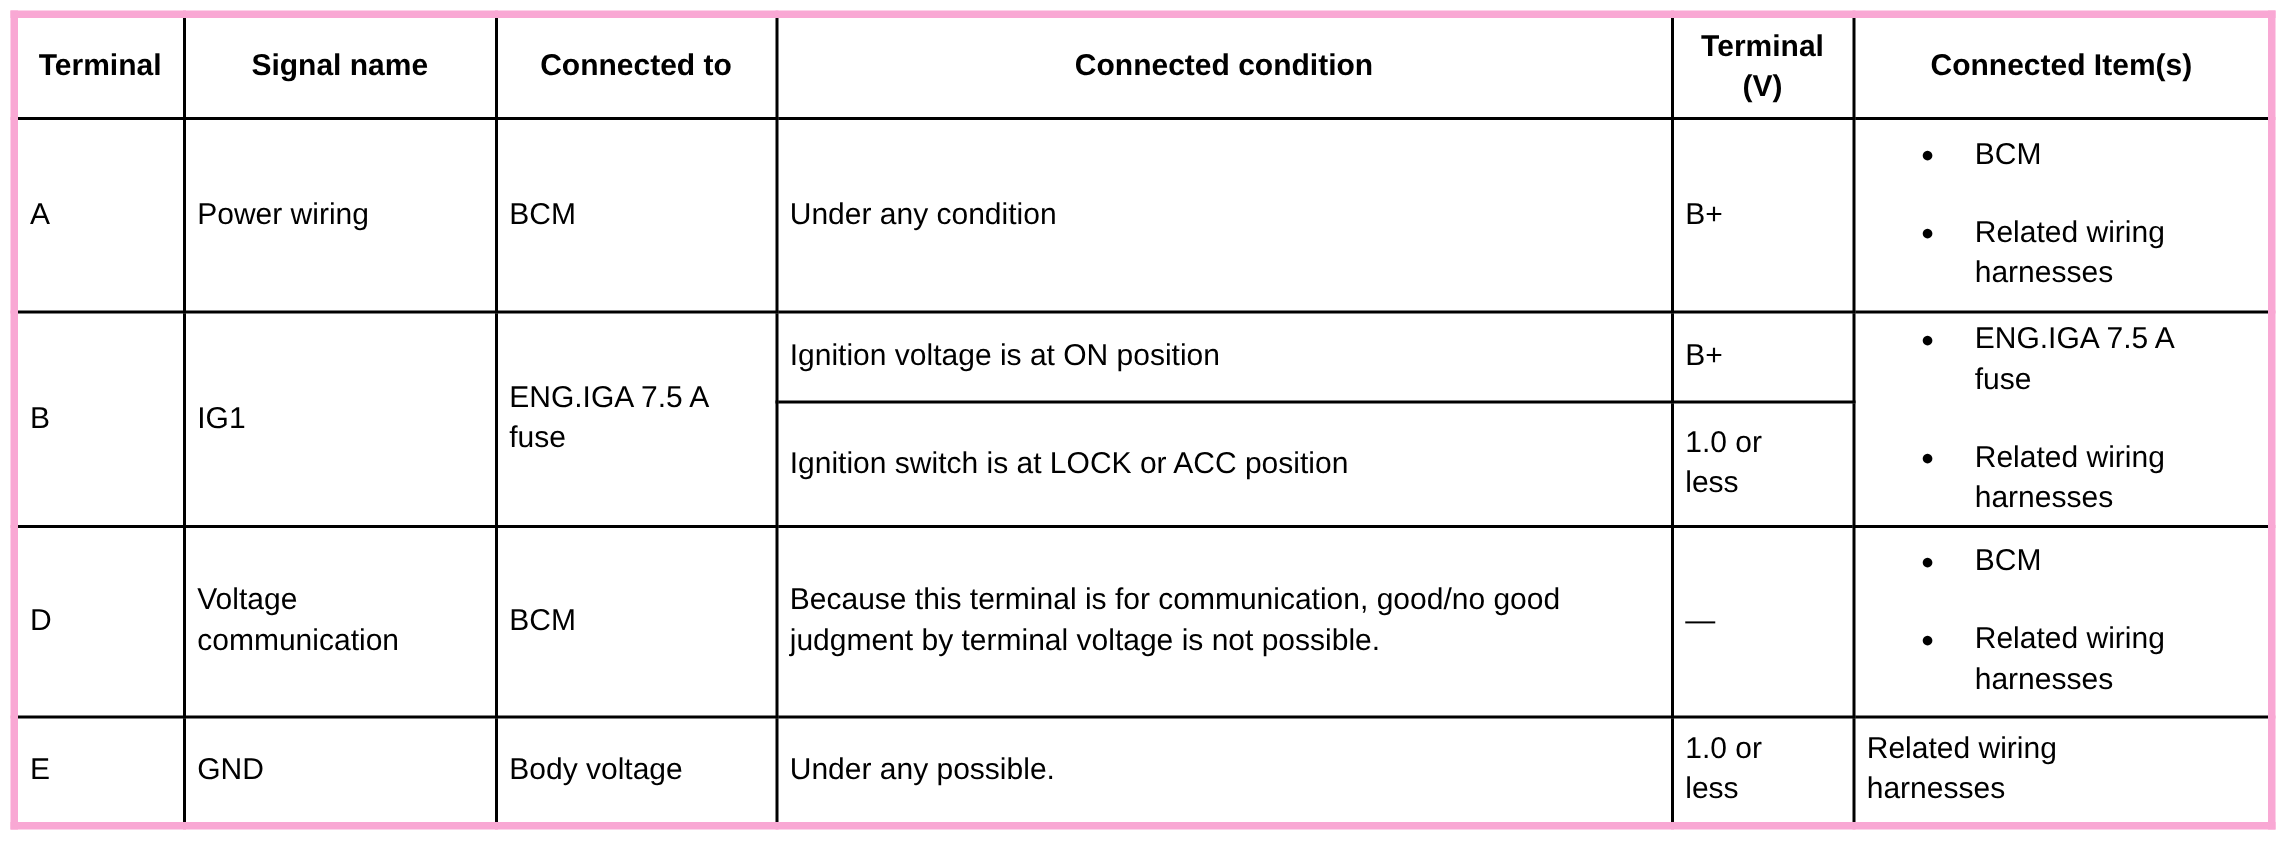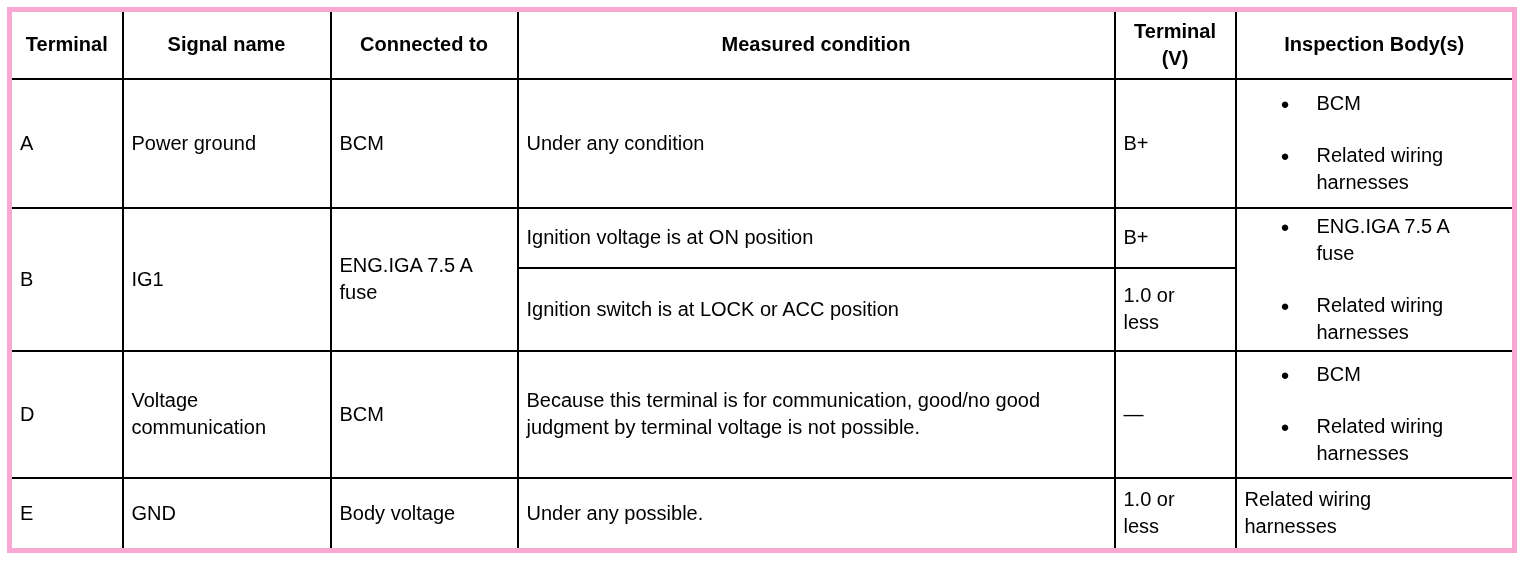--- a/index.html
+++ b/index.html
@@ -79,32 +79,32 @@
     <col style="width:187px">
     <col style="width:597px">
     <col style="width:121px">
     <col style="width:279px">
   </colgroup>
   <thead>
     <tr class="h-header">
       <th>Terminal</th>
       <th>Signal name</th>
       <th>Connected to</th>
-      <th>Measured condition</th>
+      <th>Connected condition</th>
       <th>
           <div class="voltage-head">Terminal (V)</div>
         </th>
-      <th>Inspection Body(s)</th>
+      <th>Connected Item(s)</th>
     </tr>
   </thead>
   <tbody>
 
     <tr class="h-row-a">
       <td>A</td>
-      <td>Power ground</td>
+      <td>Power wiring</td>
       <td>BCM</td>
       <td>Under any condition</td>
       <td>B+</td>
       <td>
         <div class="bullet-list">
           <div class="bullet-item">
             <span class="bullet">●</span>
             <span class="bullet-text">BCM</span>
           </div>
           <div class="bullet-item">

